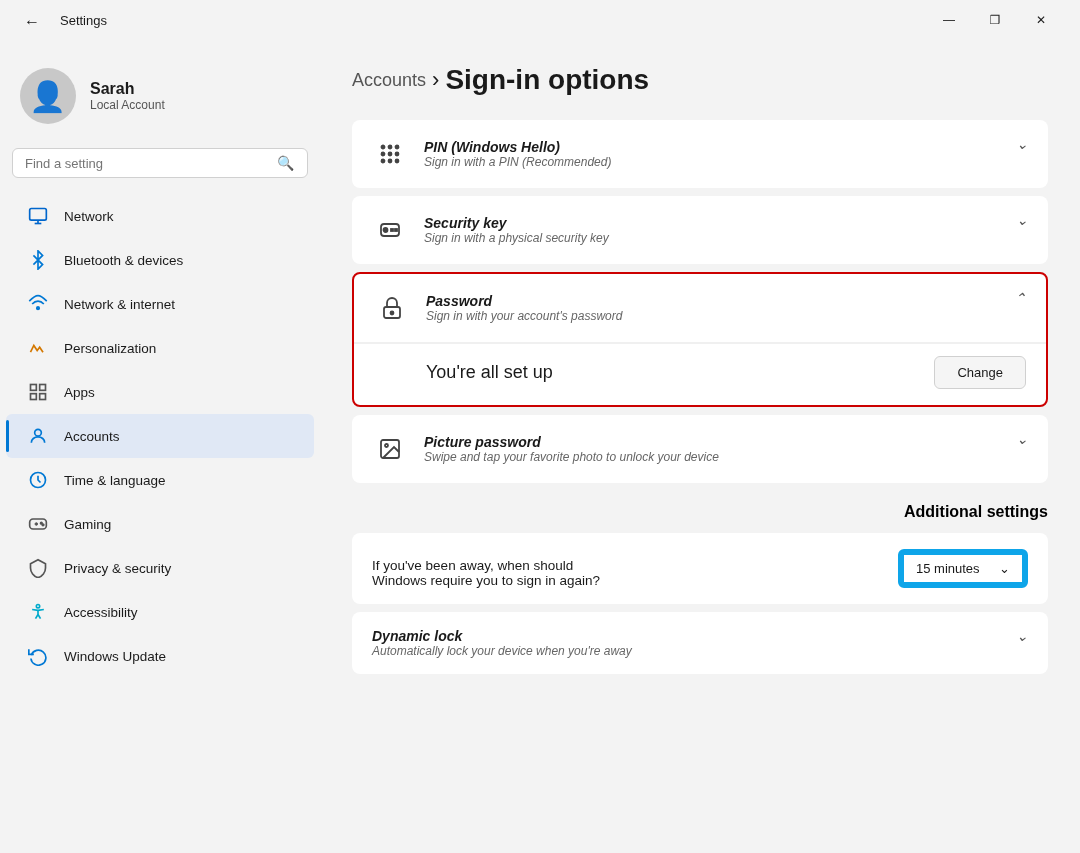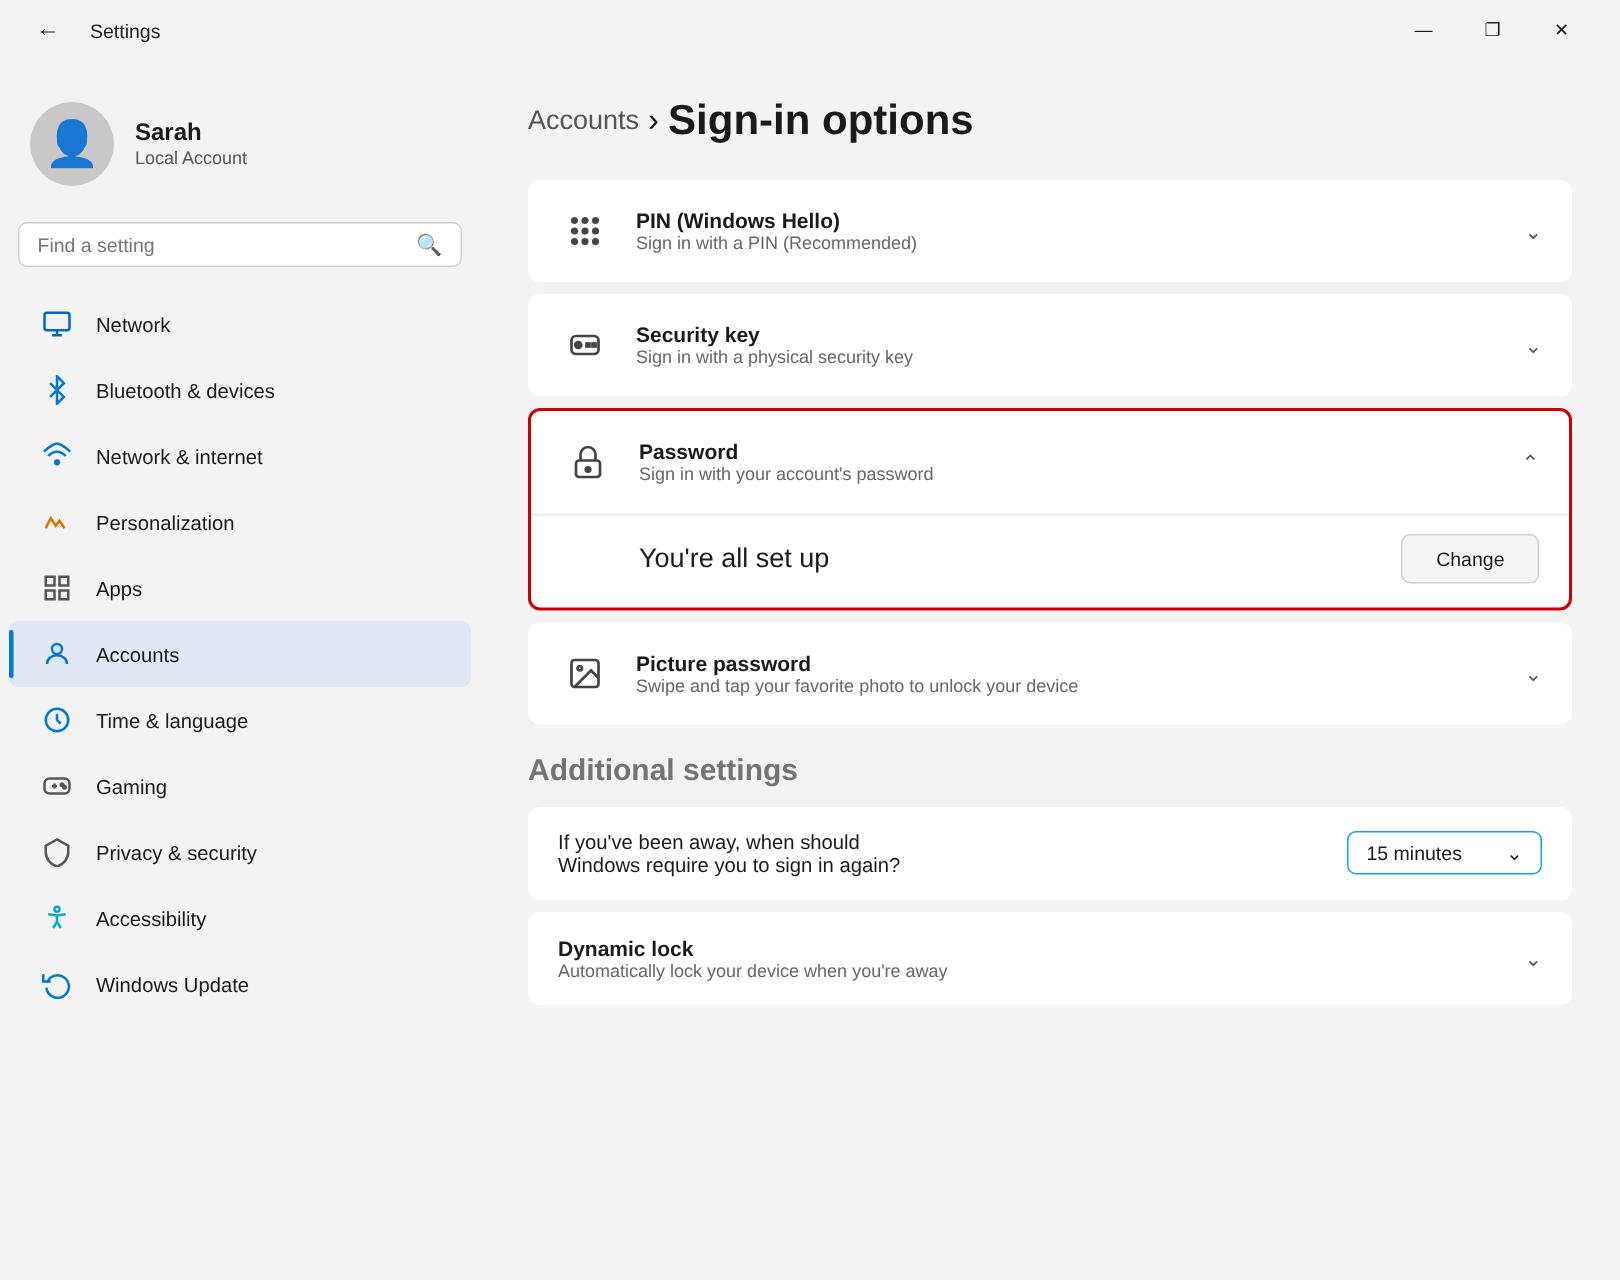--- a/index.html
+++ b/index.html
@@ -190,24 +190,25 @@
       background: white;
       border-radius: 8px;
       margin-bottom: 8px;
       overflow: hidden;
     }
     .section-card.highlighted {
       border: 2px solid #cc0000;
     }
     .option-row {
       display: flex;
-      align-items: center;
+      align-items: flex-start;
       padding: 16px 20px;
       cursor: pointer;
       justify-content: space-between;
+      font-style: italic;
     }
     .option-left {
       display: flex;
       align-items: center;
       gap: 16px;
     }
     .option-icon {
       width: 36px;
       height: 36px;
       display: flex;
@@ -244,48 +245,49 @@
     .change-btn {
       background: #f5f5f5;
       border: 1px solid #d0d0d0;
       border-radius: 6px;
       padding: 8px 22px;
       font-size: 13px;
       cursor: pointer;
       color: #1a1a1a;
     }
     .additional-settings-title {
-      font-size: 20px;
+      font-size: 16px;
       font-weight: 700;
-      color: #737373;
+      color: #000000;
       margin: 20px 0 12px 0;
+      text-align: right;
     }
     .settings-card {
       background: white;
       border-radius: 8px;
       overflow: hidden;
       margin-bottom: 8px;
     }
     .settings-row {
       display: flex;
-      align-items: flex-start;
+      align-items: flex-end;
       justify-content: space-between;
       padding: 16px 20px;
     }
     .settings-row-text {}
     .settings-row-title {
       font-size: 13.5px;
       color: #1a1a1a;
     }
     .settings-dropdown {
       display: flex;
       align-items: center;
       gap: 8px;
       background: white;
-      border: 1px solid #0ea5e9;
+      border: 6px solid #0ea5e9;
       border-radius: 6px;
       padding: 6px 12px;
       font-size: 13px;
       cursor: pointer;
       color: #1a1a1a;
       min-width: 130px;
       justify-content: space-between;
     }
     .divider {
       border-top: 1px solid #f0f0f0;

